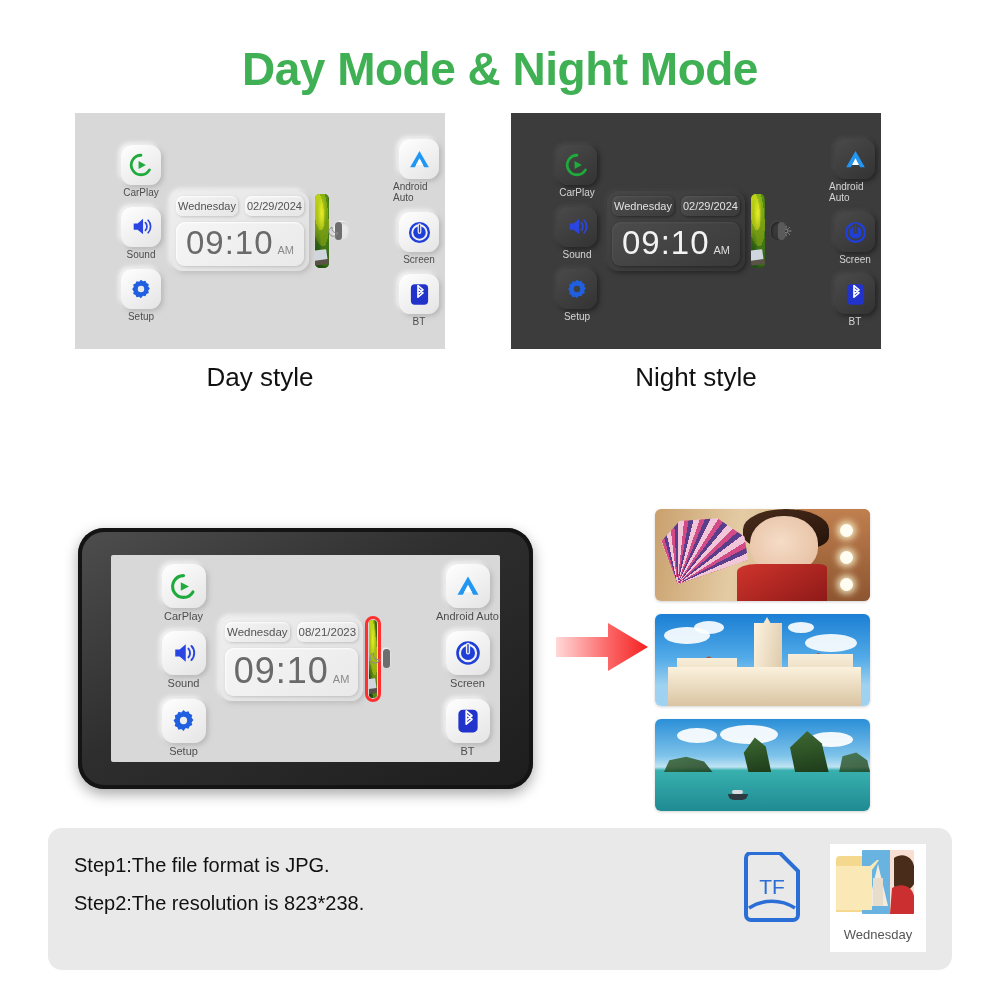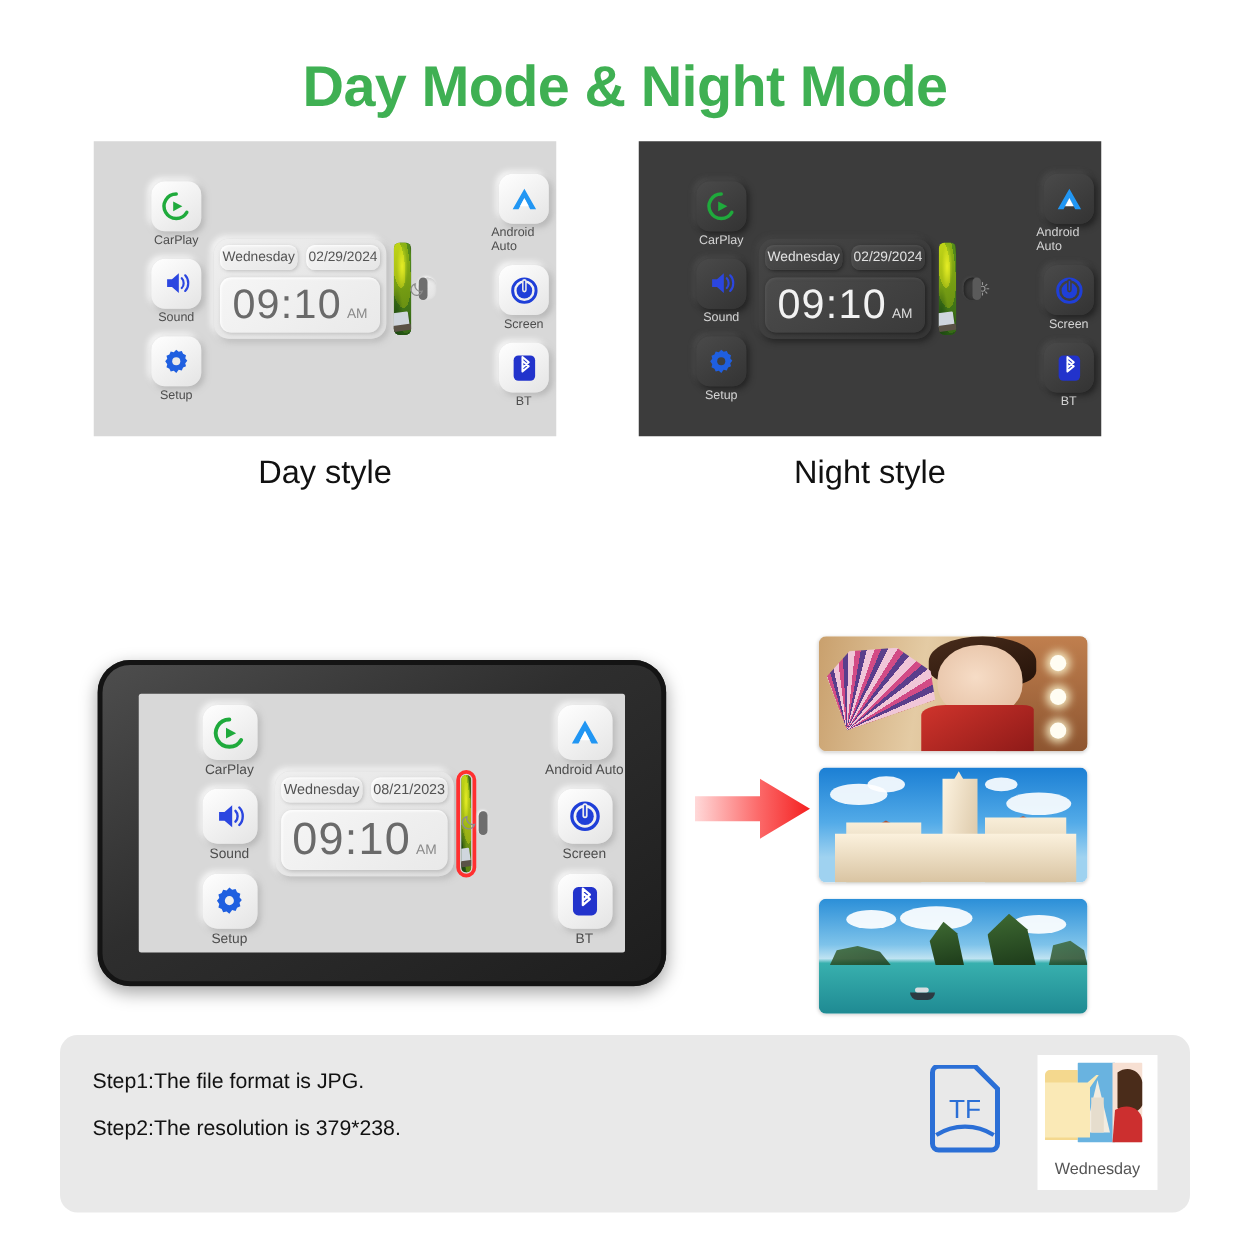--- a/index.html
+++ b/index.html
@@ -240,21 +240,21 @@
   .art-bay .k4 { right:0; width:16%; height:22%; clip-path: polygon(10% 100%, 20% 20%, 60% 2%, 92% 40%, 100% 100%); opacity:.8; }
   .art-bay .boat { position:absolute; left:34%; bottom:12%; width:20px; height:6px;
     background:#2d3a42; border-radius:0 0 6px 6px; }
   .art-bay .boat::after { content:""; position:absolute; left:4px; top:-4px; width:11px; height:4px; background:#d8dde0; border-radius:2px; }
 
   
   #steps-box {
     position: absolute; left: 48px; top: 828px; width: 904px; height: 142px;
     background: #e9e9e9; border-radius: 14px; padding: 18px 26px;
   }
-  .step-line { font-size: 17px; color: #111; line-height: 38px; white-space: nowrap; }
+  .step-line { font-size: 20px; color: #111; line-height: 38px; white-space: nowrap; }
 
   #tf-icon { position: absolute; right: 150px; top: 24px; width: 60px; height: 74px; }
   #folder-icon { position: absolute; right: 26px; top: 16px; width: 96px; height: 108px;
     background: #fff; display: flex; flex-direction: column; align-items: center; }
   #folder-label { font-size: 13px; color: #555; margin-top: 1px; }
 </style>
 </head>
 <body>
 
 <div class="page">
@@ -615,21 +615,21 @@
           <div class="karst k4"></div>
         <div class="karst k1"></div>
           <div class="karst k2"></div>
         <div class="boat"></div>
       </div>
     </div>
   </div>
 
   <div id="steps-box">
     <div class="step-line">Step1:The file format is JPG.</div>
-    <div class="step-line">Step2:The resolution is 379*238.</div>
+    <div class="step-line">Step2:The resolution is 823*238.</div>
 
     <svg id="tf-icon" viewBox="0 0 60 74">
       <path d="M4 6a5 5 0 0 1 5-5h29l18 18v44a5 5 0 0 1-5 5H9a5 5 0 0 1-5-5z" fill="none" stroke="#2b6fd6" stroke-width="4"></path>
       <path d="M7 56c14-9 32-9 46 0" fill="none" stroke="#2b6fd6" stroke-width="3.5"></path>
       <text x="30" y="42" text-anchor="middle" font-family="'Liberation Sans',sans-serif" font-size="21" fill="#2b6fd6">TF</text>
     </svg>
 
     <div id="folder-icon">
       <svg width="92" height="82" viewBox="0 0 92 82">
         <defs>

